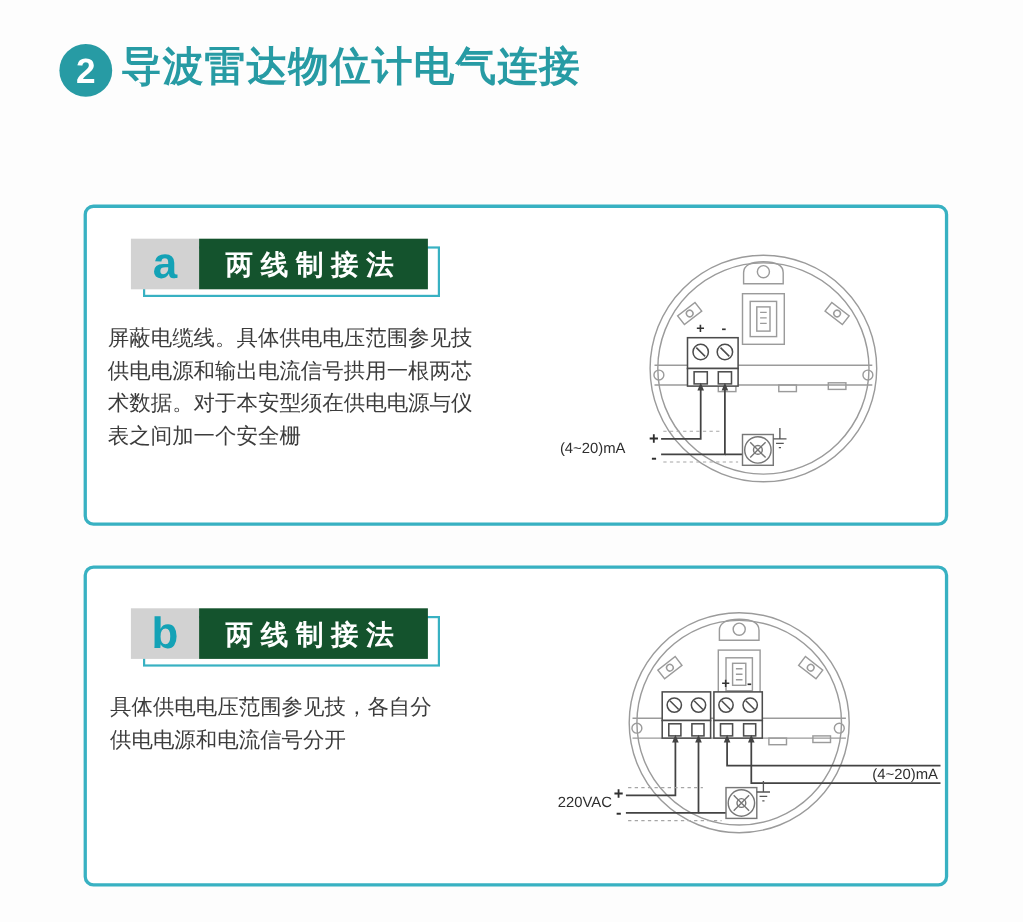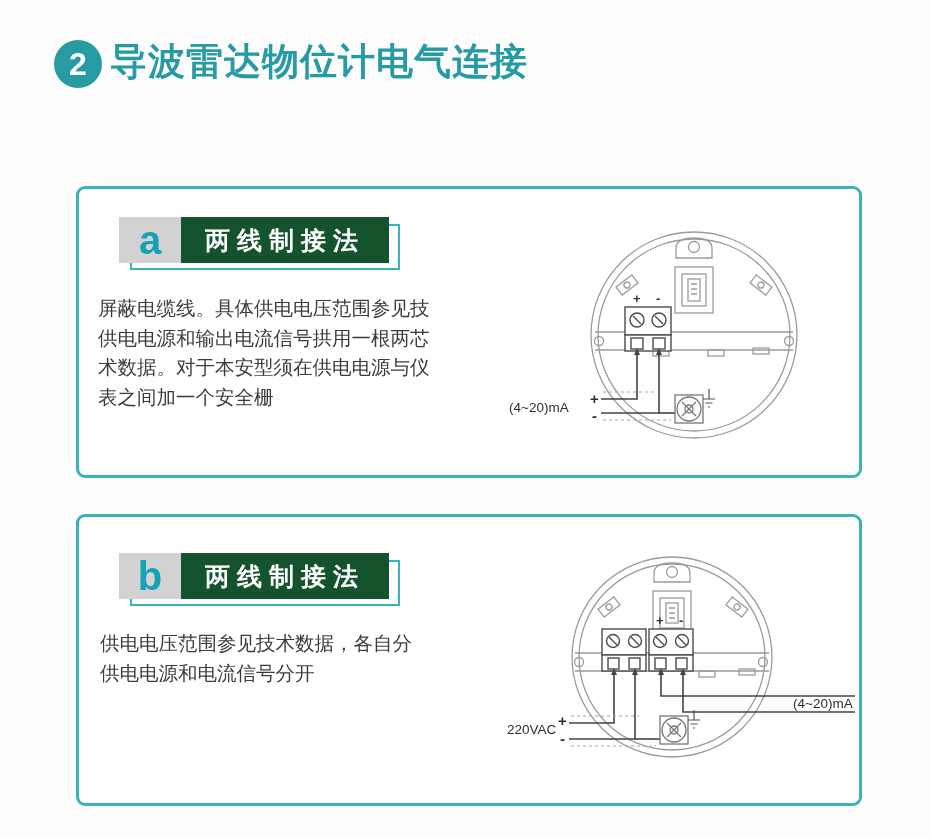--- a/index.html
+++ b/index.html
@@ -159,21 +159,21 @@
       <text class="sv-sign" x="89" y="198">-</text>
     </svg>
   </div>
 
   <div class="section-box box-b">
     <div class="badge badge-b">
       <div class="badge-letter">b</div>
       <div class="badge-title">两线制接法</div>
     </div>
     <div class="para para-b">
-      <div>供电电压范围参见技术数据，各自分</div>
+      <div>具体供电电压范围参见技，各自分</div>
       <div>供电电源和电流信号分开</div>
     </div>
 
     <svg class="dia dia-b" width="400" height="240" viewBox="0 0 400 240">
 
       <g stroke="#9b9b9b" stroke-width="1.3" fill="none">
         <circle cx="173" cy="116" r="100"></circle>
         <circle cx="173" cy="116" r="93"></circle>
         <path d="M155 41 v-9 q0 -10 18 -10 q18 0 18 10 v9 z"></path>
         <circle cx="173" cy="31" r="5.5"></circle>

